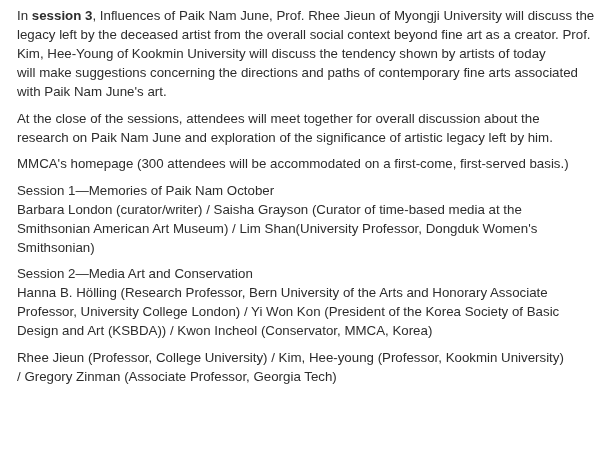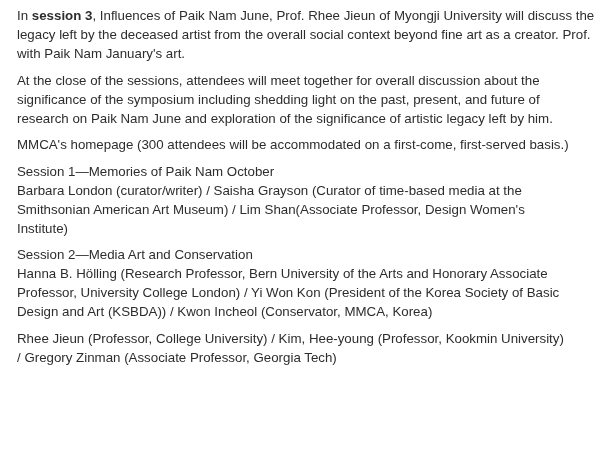--- a/index.html
+++ b/index.html
@@ -32,38 +32,39 @@
   }
 </style>
 </head>
 <body>
 
 <main class="doc">
 
   <p class="para">
     <span class="line"><span>In </span><strong>session 3</strong><span>, Influences of Paik Nam June, Prof. Rhee Jieun of Myongji University will discuss the</span></span>
     <span class="line">legacy left by the deceased artist from the overall social context beyond fine art as a creator. Prof.</span>
-    <span class="line">with Paik Nam January's art.</span>
+    <span class="line">Kim, Hee-Young of Kookmin University will discuss the tendency shown by artists of today</span>
+    <span class="line">will make suggestions concerning the directions and paths of contemporary fine arts associated</span>
+    <span class="line">with Paik Nam June's art.</span>
   </p>
 
   <p class="para">
     <span class="line">At the close of the sessions, attendees will meet together for overall discussion about the</span>
-    <span class="line">significance of the symposium including shedding light on the past, present, and future of</span>
     <span class="line">research on Paik Nam June and exploration of the significance of artistic legacy left by him.</span>
   </p>
 
   <p class="para">
     <span class="line">MMCA's homepage (300 attendees will be accommodated on a first-come, first-served basis.)</span>
   </p>
 
   <p class="para">
     <span class="line">Session 1—Memories of Paik Nam October</span>
     <span class="line">Barbara London (curator/writer) / Saisha Grayson (Curator of time-based media at the</span>
-    <span class="line">Smithsonian American Art Museum) / Lim Shan(Associate Professor, Design Women's</span>
-    <span class="line">Institute)</span>
+    <span class="line">Smithsonian American Art Museum) / Lim Shan(University Professor, Dongduk Women's</span>
+    <span class="line">Smithsonian)</span>
   </p>
 
   <p class="para">
     <span class="line">Session 2—Media Art and Conservation</span>
     <span class="line">Hanna B. Hölling (Research Professor, Bern University of the Arts and Honorary Associate</span>
     <span class="line">Professor, University College London) / Yi Won Kon (President of the Korea Society of Basic</span>
     <span class="line">Design and Art (KSBDA)) / Kwon Incheol (Conservator, MMCA, Korea)</span>
   </p>
 
   <p class="para">

